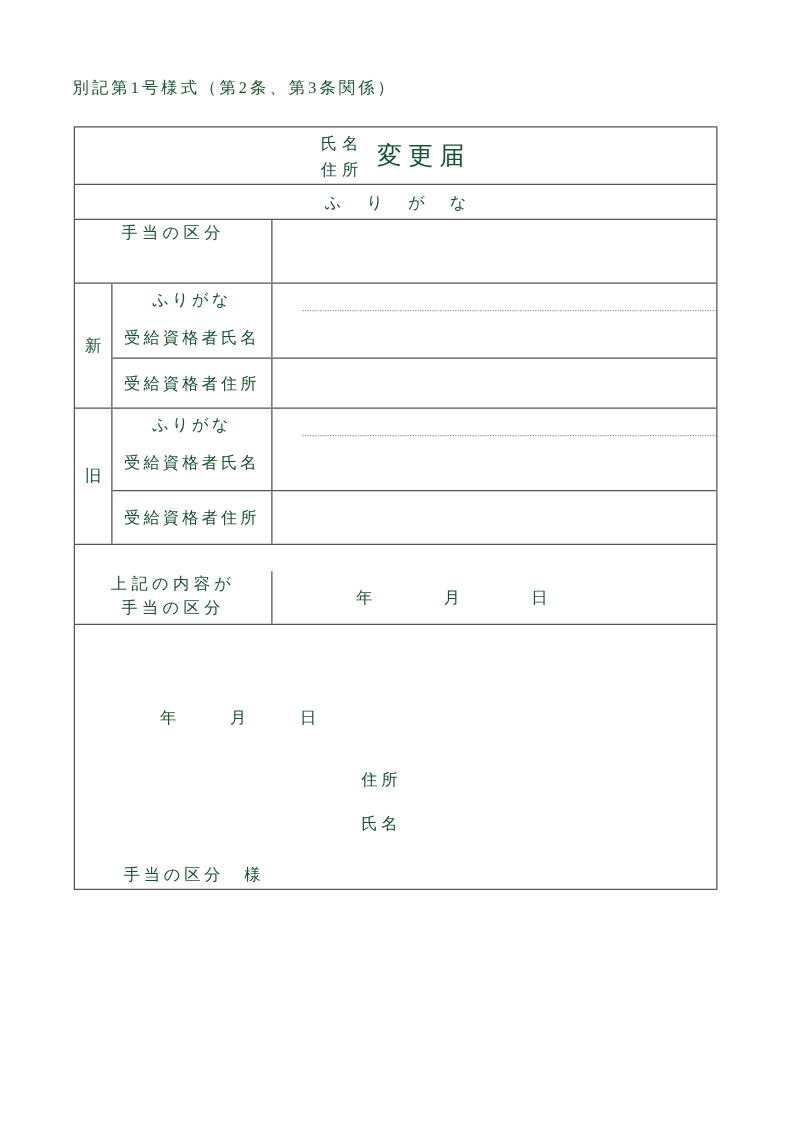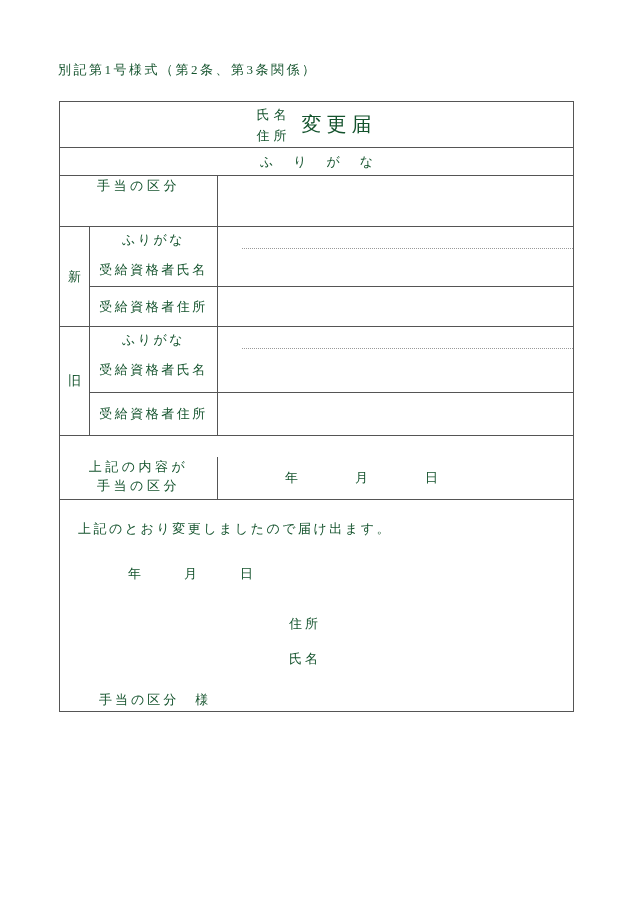--- a/index.html
+++ b/index.html
@@ -186,21 +186,20 @@
         <div>手当の区分</div>
       </div>
       <div class="cell val">
         <span>年</span>
         <span>月</span>
         <span>日</span>
       </div>
     </div>
 
     <div class="trow r9">
-      <div class="decl-statement">上記のとおり変更しましたので届け出ます。</div>
       <div class="decl-date">
         <span>年</span>
         <span>月</span>
         <span>日</span>
       </div>
       <div class="decl-addr">住所</div>
       <div class="decl-name">氏名</div>
       <div class="decl-addressee">手当の区分　様</div>
     </div>
 

